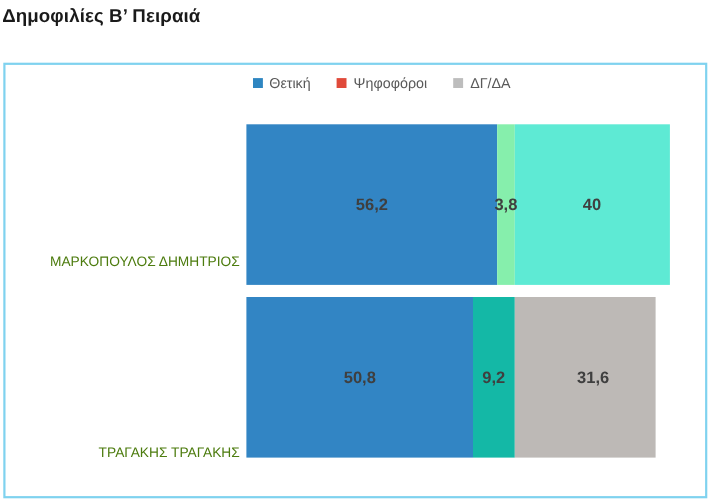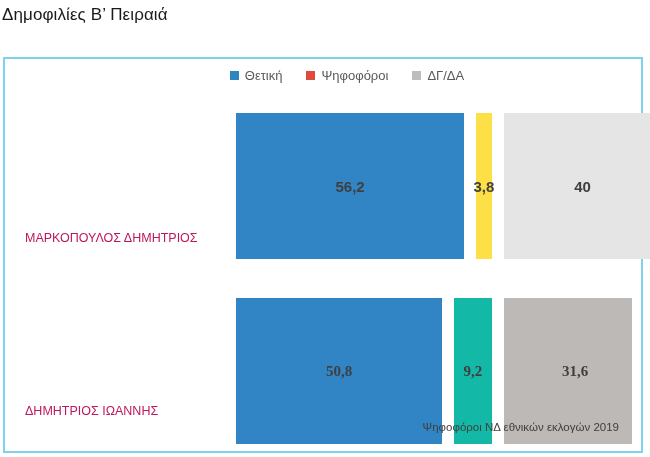--- a/index.html
+++ b/index.html
@@ -13,21 +13,21 @@
     position: relative;
     font-family: "Liberation Sans", "DejaVu Sans", sans-serif;
     overflow: hidden;
   }
 
   #chart-title {
     position: absolute;
     left: 2px;
     top: 5px;
     font-size: 17px;
-    font-weight: normal;
+    font-weight: bold;
     color: #1a1a1a;
     letter-spacing: 0.1px;
     white-space: nowrap;
   }
 
   #chart-frame {
     position: absolute;
     left: 3px;
     top: 57px;
     width: 640px;
@@ -72,45 +72,43 @@
     left: 0;
     top: 0;
     width: 100%;
     height: 100%;
   }
 
   .cat-label {
     position: absolute;
     right: 0;
     font-size: 12.5px;
-    color: #be185d;
+    color: #4d7c0f;
     white-space: nowrap;
-    text-align: left;
-    margin-left: 20px;
+    text-align: right;
   }
   #cat-label-wrap-0 { left: 0; width: 213px; top: 172px; }
   #cat-label-wrap-1 { left: 0; width: 213px; top: 345px; }
 
   .bar-row {
     position: absolute;
     left: 219px;
     display: flex;
     height: 146px;
   }
   #bar-row-0 { top: 54px; }
-  #bar-row-1 { top: 239px; font-family: Liberation Serif, serif; }
+  #bar-row-1 { top: 211px; }
 
   .seg {
     position: relative;
     height: 100%;
     display: flex;
     align-items: center;
     justify-content: center;
     box-sizing: border-box;
-    margin-left: 12px;
   }
   .seg-label {
     font-size: 15px;
     font-weight: bold;
     color: #3f3f3f;
     white-space: nowrap;
     position: relative;
     z-index: 2;
   }
 
@@ -141,43 +139,42 @@
     </div>
     <div class="legend-item">
       <span class="legend-swatch" style="background: rgb(189, 189, 189);"></span>
       <span class="legend-label">ΔΓ/ΔΑ</span>
     </div>
   </div>
 
   <div id="plot-area">
 
     <div class="cat-label" id="cat-label-wrap-0">ΜΑΡΚΟΠΟΥΛΟΣ ΔΗΜΗΤΡΙΟΣ</div>
-    <div class="cat-label" id="cat-label-wrap-1">ΔΗΜΗΤΡΙΟΣ ΙΩΑΝΝΗΣ</div>
+    <div class="cat-label" id="cat-label-wrap-1">ΤΡΑΓΑΚΗΣ ΤΡΑΓΑΚΗΣ</div>
 
     <div class="bar-row" id="bar-row-0">
       <div class="seg" style="width: 228.172px; background: rgb(50, 133, 196);">
         <span class="seg-label">56,2</span>
       </div>
-      <div class="seg" style="width: 15.428px; background: #fde047;">
+      <div class="seg" style="width: 15.428px; background: #86efac;">
         <span class="seg-label">3,8</span>
       </div>
-      <div class="seg" style="width: 158px; background: #e5e5e5;">
+      <div class="seg" style="width: 141px; background: #5eead4;">
         <span class="seg-label">40</span>
       </div>
     </div>
 
     <div class="bar-row" id="bar-row-1">
       <div class="seg" style="width: 206.248px; background: rgb(50, 133, 196);">
         <span class="seg-label">50,8</span>
       </div>
       <div class="seg" style="width: 37.352px; background: #14b8a6;">
         <span class="seg-label">9,2</span>
       </div>
       <div class="seg" style="width: 128.296px; background: rgb(189, 185, 182); padding-left: 15px;">
         <span class="seg-label">31,6</span>
       </div>
     </div>
 
   </div>
 
-  <div id="footnote">Ψηφοφόροι ΝΔ εθνικών εκλογών 2019</div>
 
 </div>
 
 </body></html>

